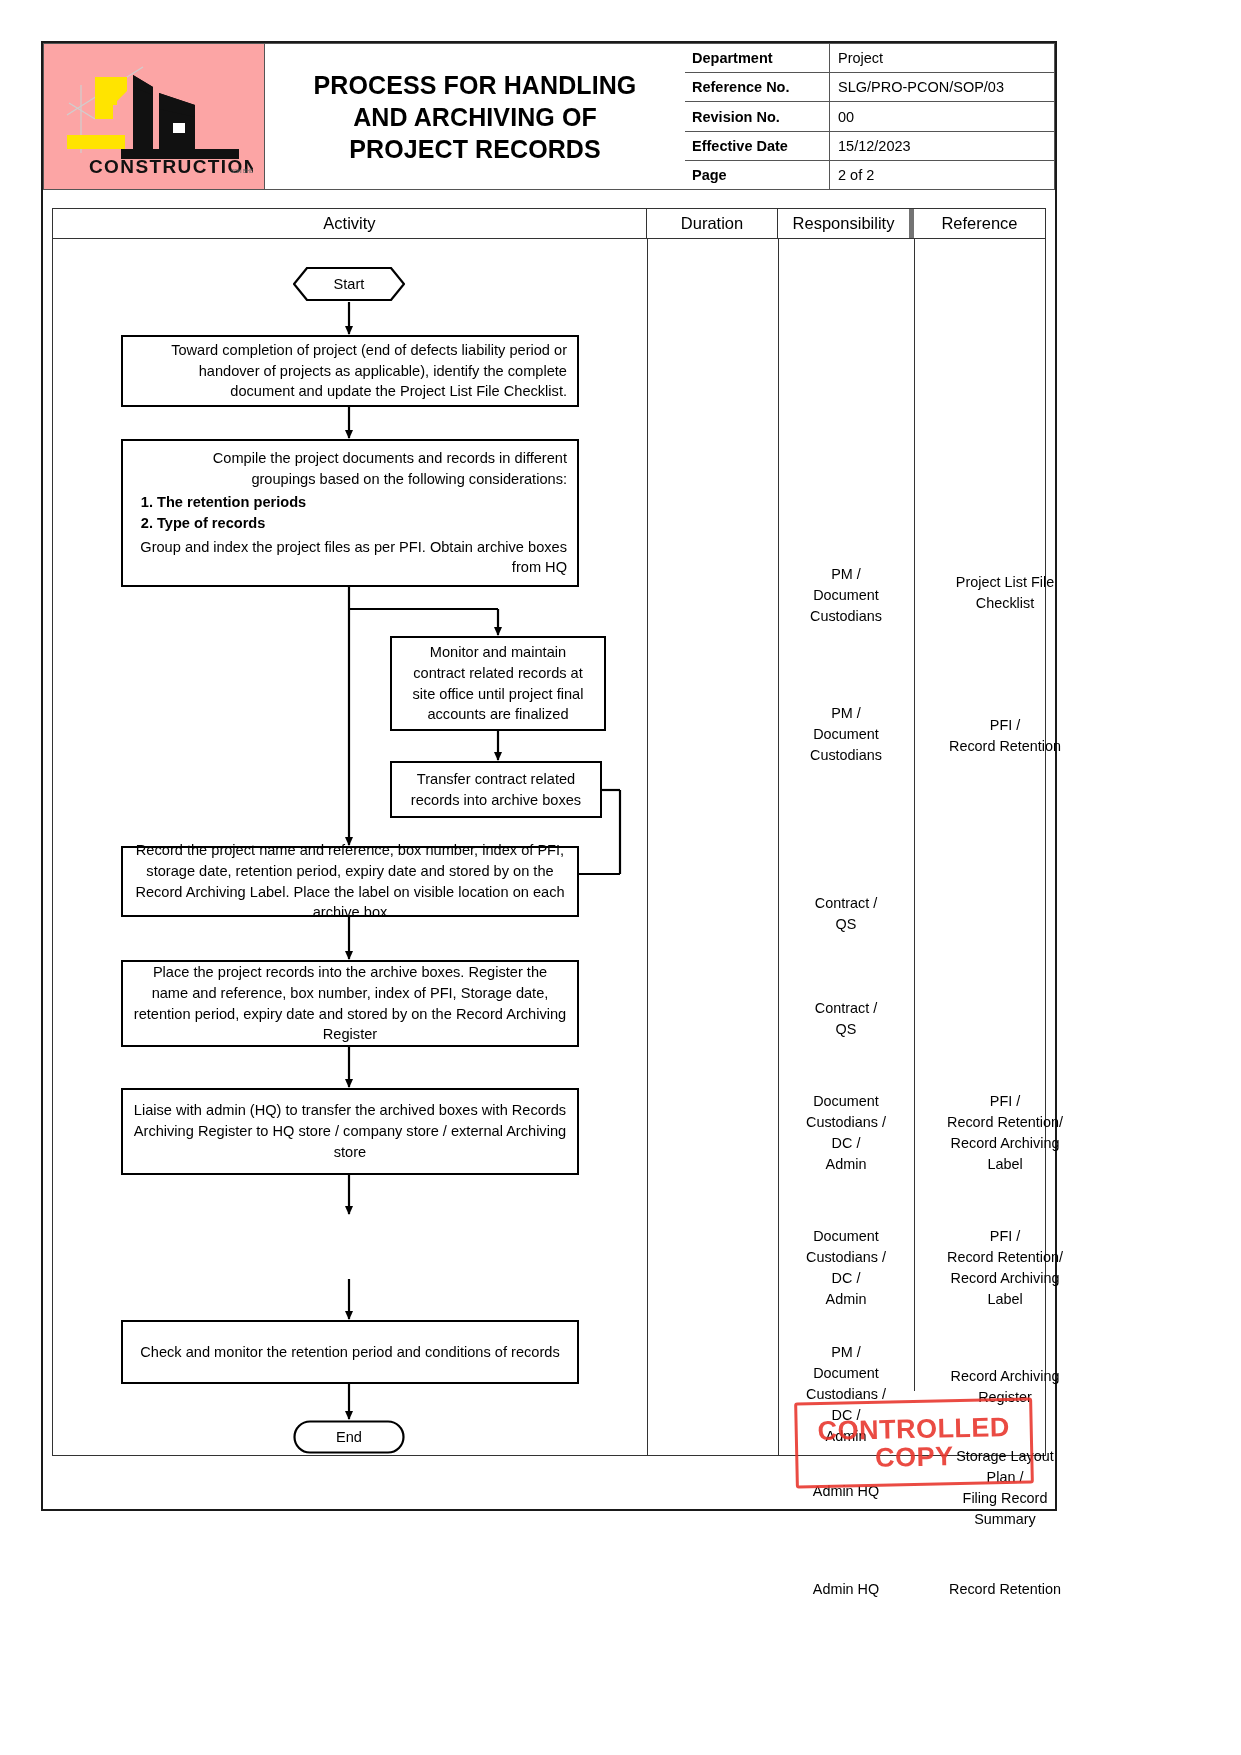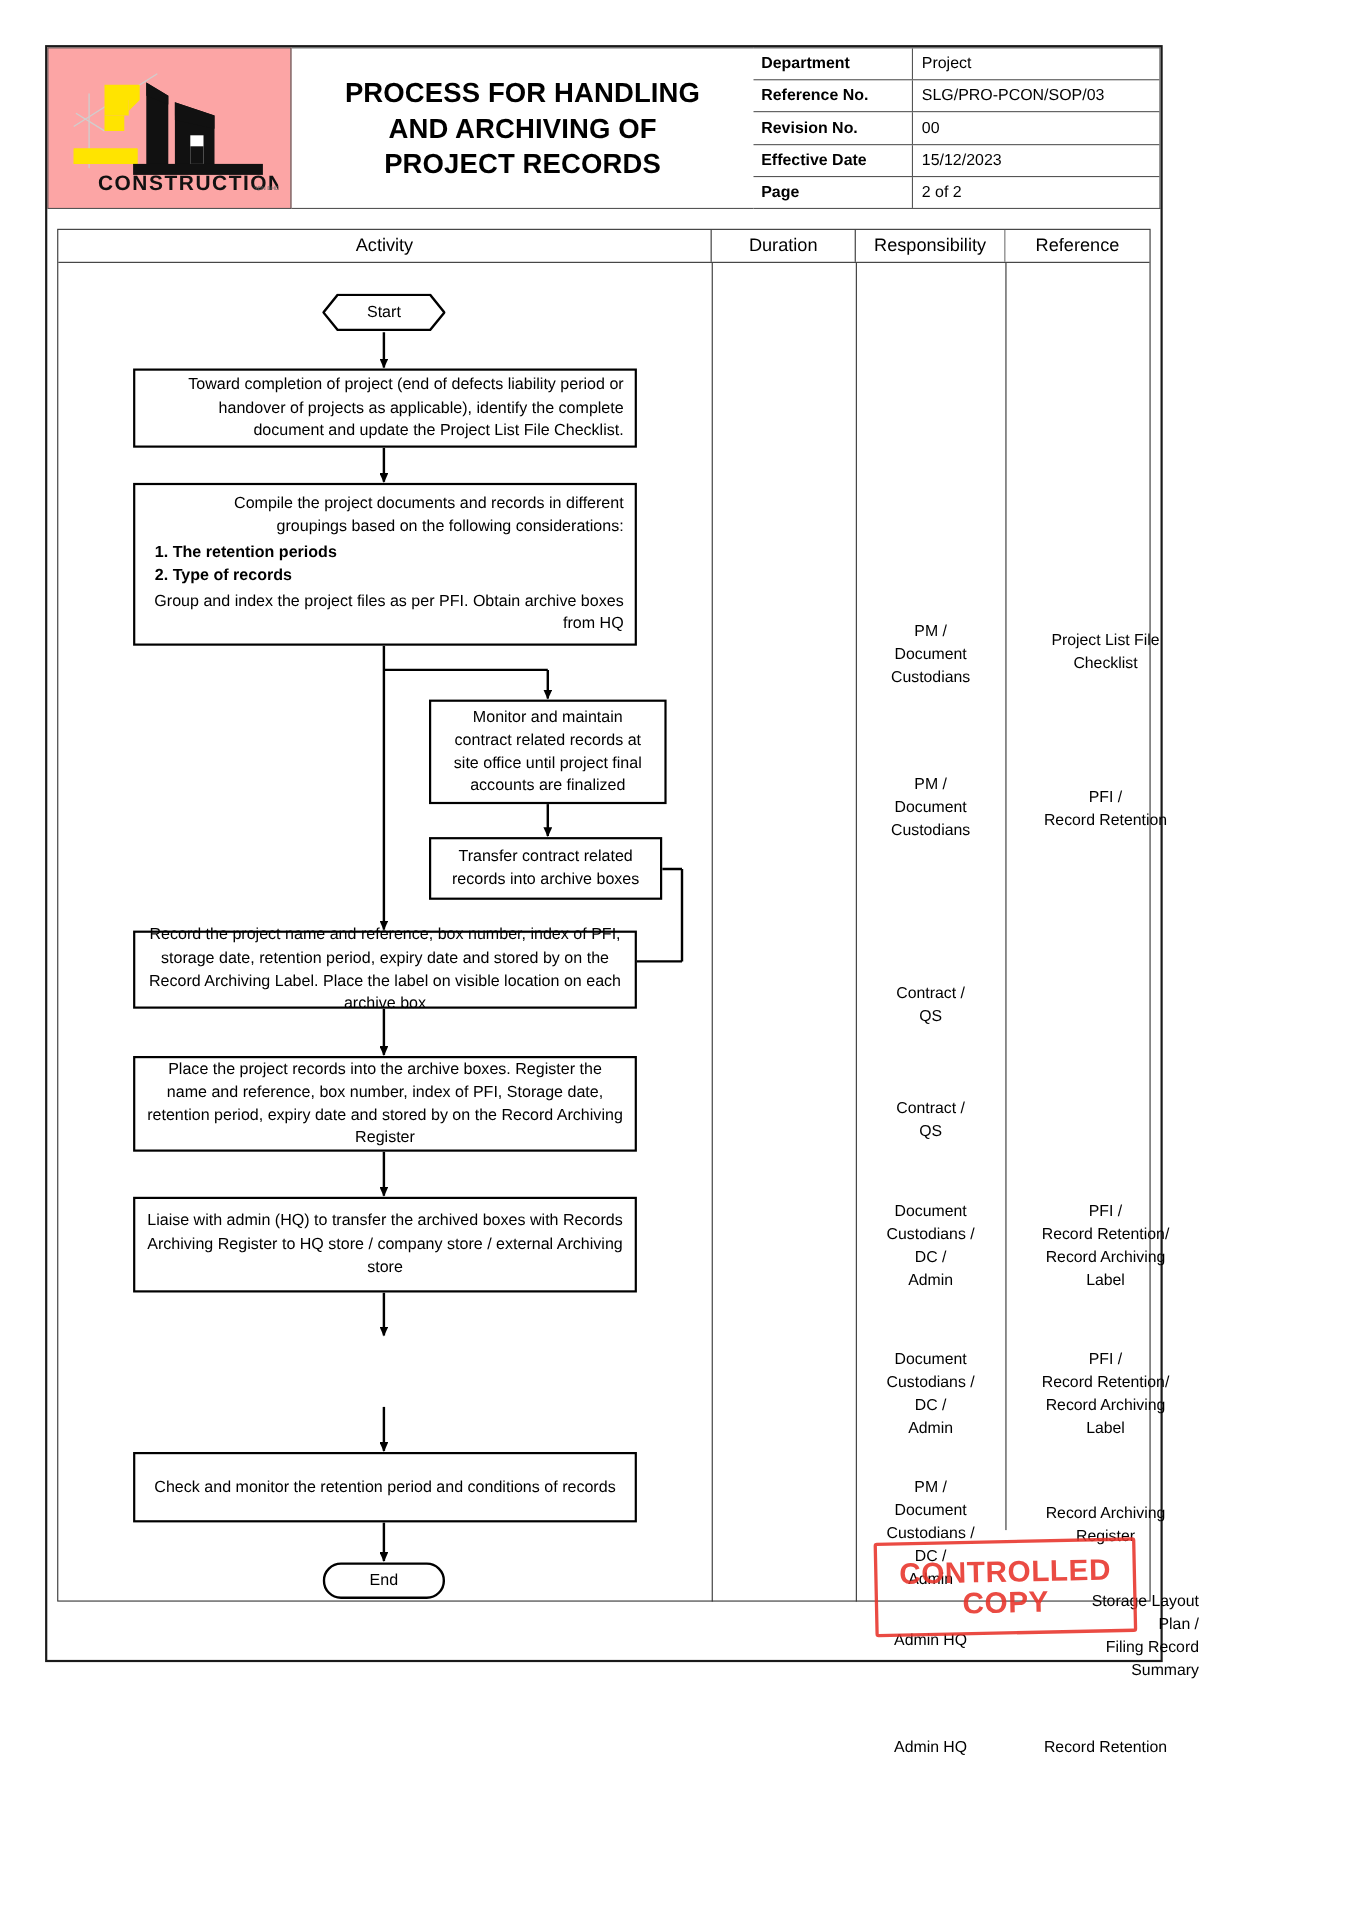--- a/index.html
+++ b/index.html
@@ -21,21 +21,21 @@
   
   .logo{position:relative;width:198px;height:120px;}
   .logo svg{position:absolute;left:0;top:0;}
 
   
   .tbl{position:absolute;left:52px;top:208px;width:994px;height:1248px;border:1px solid #333;box-sizing:border-box;}
   .thead{position:absolute;left:0;top:0;width:100%;height:30px;border-bottom:1px solid #333;box-sizing:border-box;display:flex;}
   .th{display:flex;align-items:center;justify-content:center;font-size:16.5px;box-sizing:border-box;height:100%;}
   .th.c1{width:594px;border-right:1px solid #333;}
   .th.c2{width:131px;border-right:1px solid #333;}
-  .th.c3{width:136px;border-right:1px solid #737373;}
+  .th.c3{width:136px;border-right:5px solid #737373;}
   .th.c4{flex:1;}
 
   .vline{position:absolute;top:30px;width:0;border-left:1px solid #333;}
   .v1{left:594px;height:1217px;}
   .v2{left:725px;height:1217px;}
   .v3{left:861px;height:1152px;}
 
   
   .flow{position:absolute;left:0;top:30px;width:594px;height:1217px;}
   .flow svg{position:absolute;left:0;top:0;}
@@ -298,21 +298,21 @@
     <div class="cell ref" style="top:1017px;">
       <div>PFI /</div>
       <div>Record Retention/</div>
       <div>Record Archiving</div>
       <div>Label</div>
     </div>
     <div class="cell ref" style="top:1157px;">
       <div>Record Archiving</div>
       <div>Register</div>
     </div>
-    <div class="cell ref" style="top:1237px;text-align:right;">
+    <div class="cell ref" style="top:1237px;">
       <div>Storage Layout</div>
       <div>Plan /</div>
       <div>Filing Record</div>
       <div>Summary</div>
     </div>
     <div class="cell ref" style="top:1370px;">
       <div>Record Retention</div>
     </div>
   </div>
 

